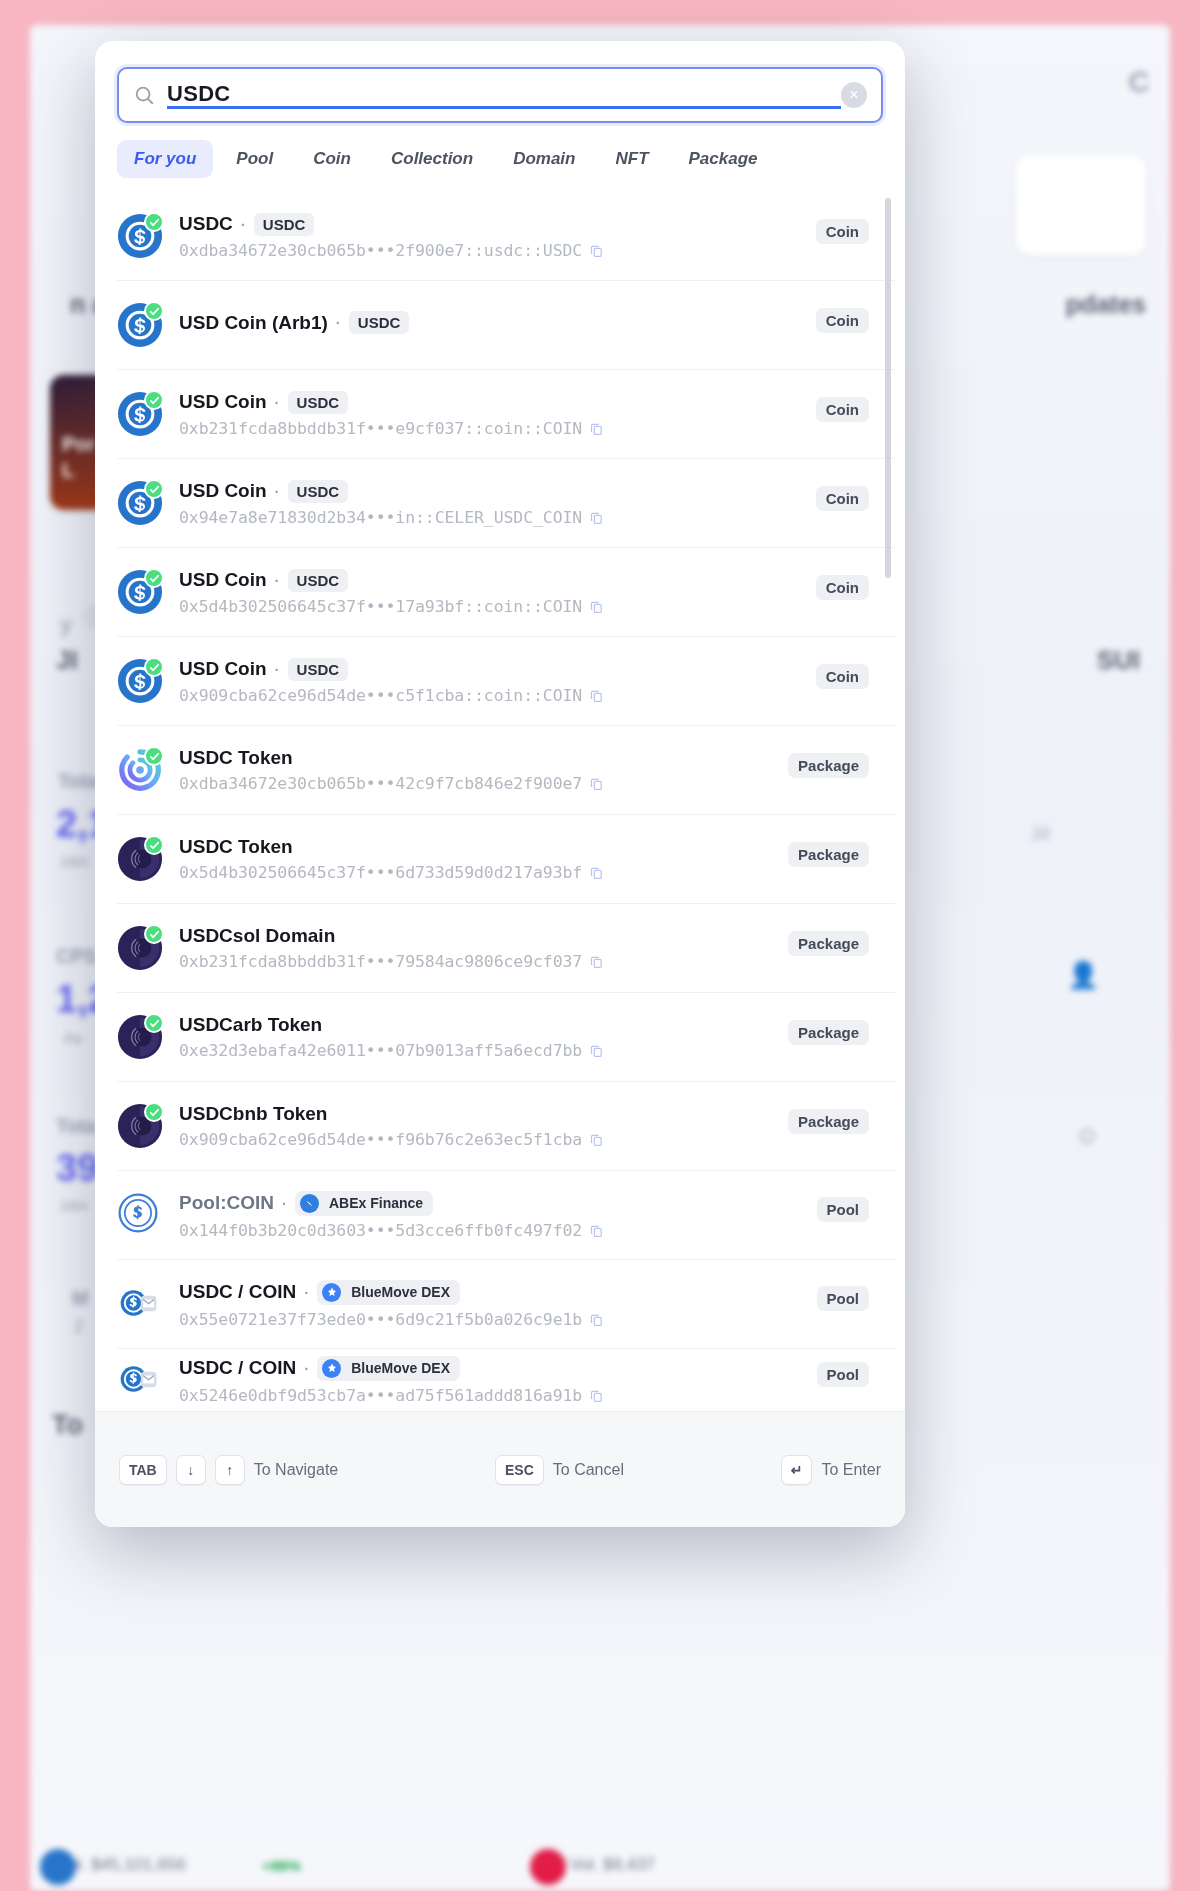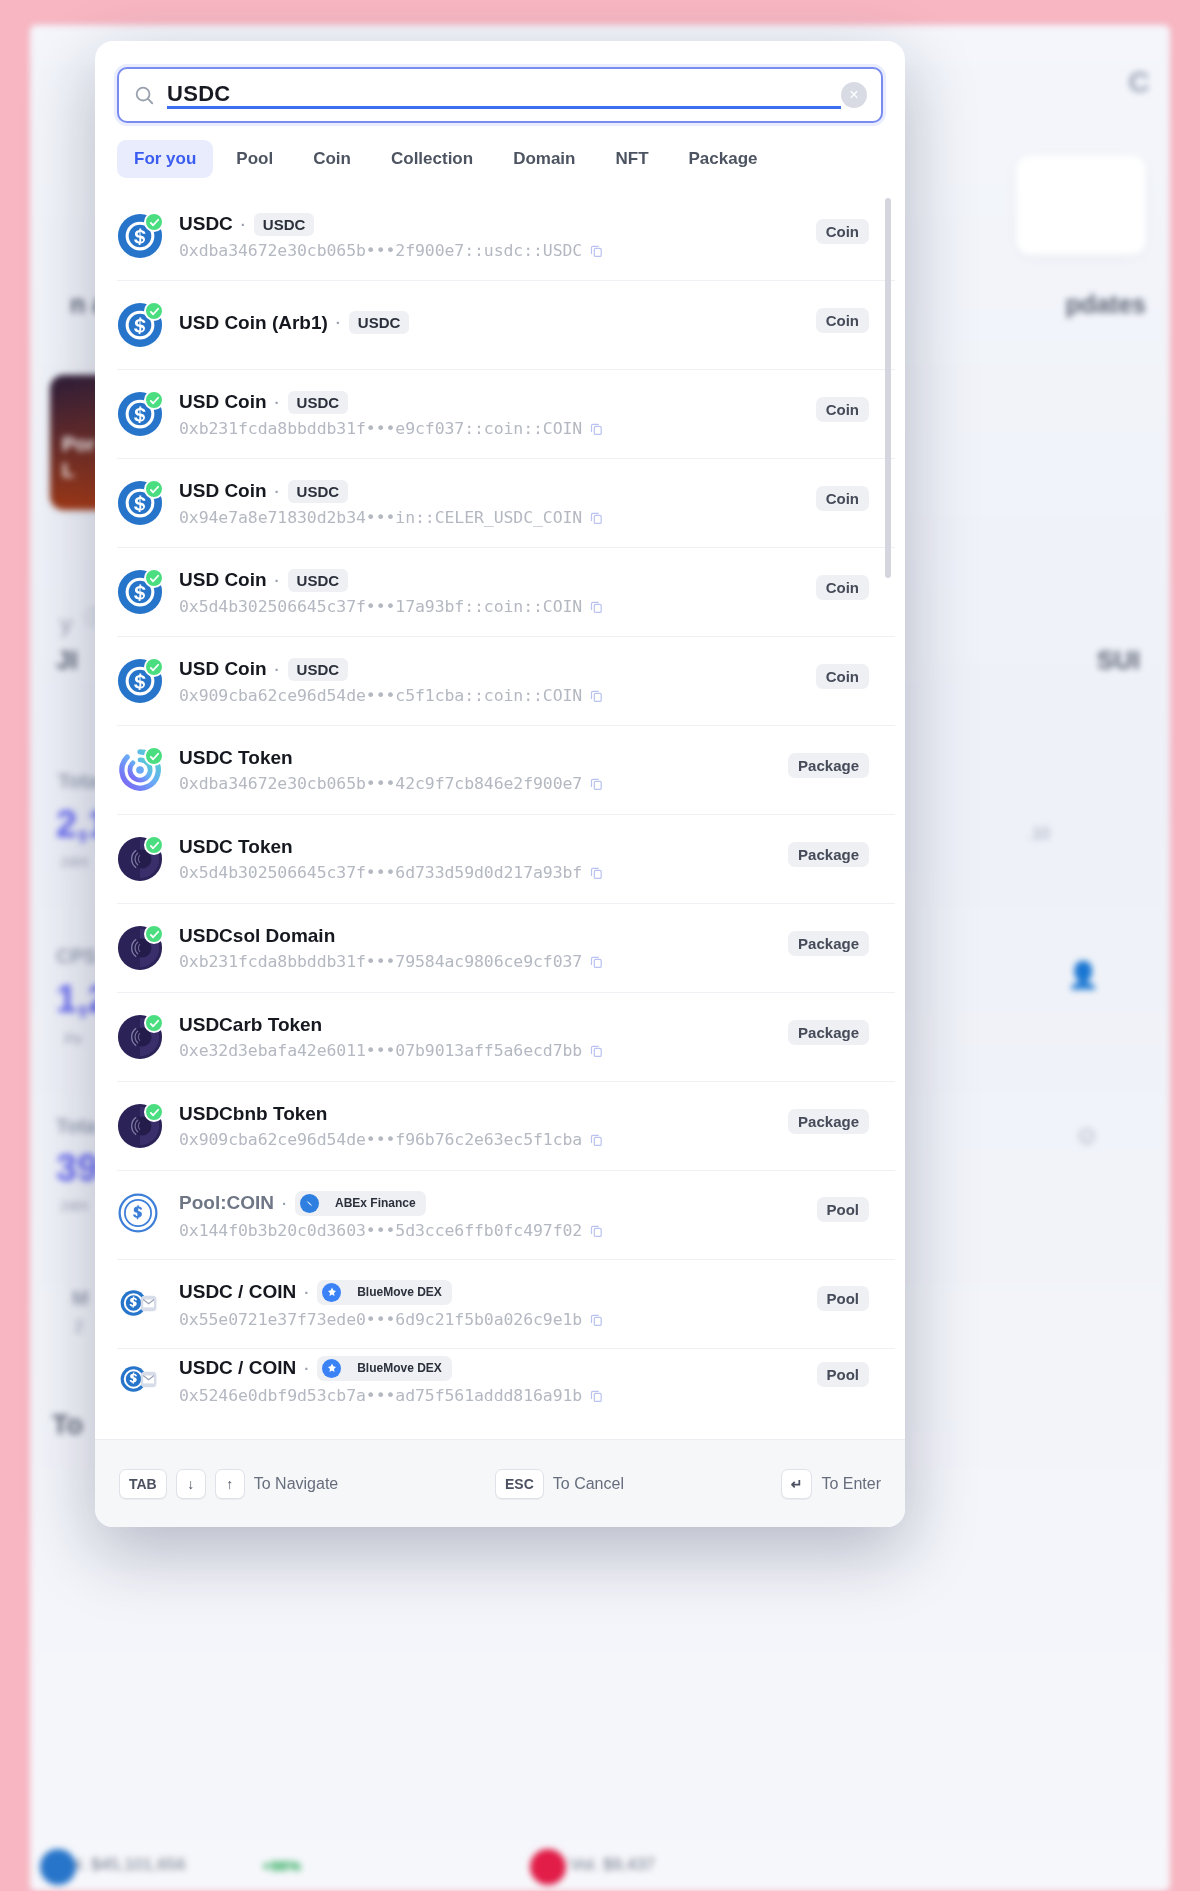--- a/index.html
+++ b/index.html
@@ -78,20 +78,21 @@
 
   
   .tabs {
     display:flex; align-items:center; gap: 6px;
     padding: 17px 22px 14px 22px;
   }
   .tab {
     font-size: 17px; color:#4d5461; font-weight:600;
     padding: 9px 17px; border-radius: 9px; cursor:pointer;
     white-space:nowrap;
+    font-style:italic;
   }
   .tab.active { background:#e8ecfd; color:#3b5cf0; }
 
   
   .results {
     flex: 1 1 auto;
     overflow: hidden;
     position: relative;
     padding-left: 22px; padding-right: 10px;
   }
@@ -123,23 +124,23 @@
     font-size: 19px; font-weight: 700; color:#15181f;
     margin-bottom: 5px; white-space: nowrap;
   }
   .line1.muted { color:#6f7686; }
   .dot-sep { color:#9aa1ae; font-weight:700; font-size:15px; }
   .sym-chip {
     background:#eef0f4; color:#2b303b; font-size:15px; font-weight:600;
     padding: 3px 9px; border-radius: 6px;
   }
   .proto-chip {
-    background:#eef0f4; color:#2b303b; font-size:12px; font-weight:700;
+    background:#eef0f4; color:#2b303b; font-size:14px; font-weight:700;
     padding: 3px 10px 3px 5px; border-radius: 7px;
-    display:flex; align-items:center; gap: 16px;
+    display:flex; align-items:center; gap: 10px;
   }
   .proto-dot { width:19px; height:19px; border-radius:50%; flex:0 0 auto; }
   .line2 {
     display:flex; align-items:center; gap: 7px;
     font-family: "DejaVu Sans Mono", monospace;
     font-size: 16.5px; color:#b4b8c1; letter-spacing: -0.1px;
     white-space: nowrap;
   }
   .copy-icon { flex: 0 0 auto; display:flex; }
   .tag {
@@ -152,21 +153,21 @@
   }
   .row-inner { display:flex; align-items:flex-start; width:100%; }
   .row-main { display:flex; align-items:center; flex:1 1 auto; min-width:0; }
 
   
   .row.clipped { height: 62px; overflow: hidden; border-bottom: none; }
 
   
   .footer {
     flex: 0 0 auto;
-    height: 88px;
+    height: 116px;
     background:#f6f7f9;
     border-top: 1px solid #ebedf1;
     display:flex; align-items:center;
     padding: 0 24px;
     gap: 0;
   }
   .fgroup { display:flex; align-items:center; gap:9px; }
   .key {
     background:#ffffff; border:1px solid #dfe2e8;
     border-radius:7px; min-width: 30px; height: 30px;

